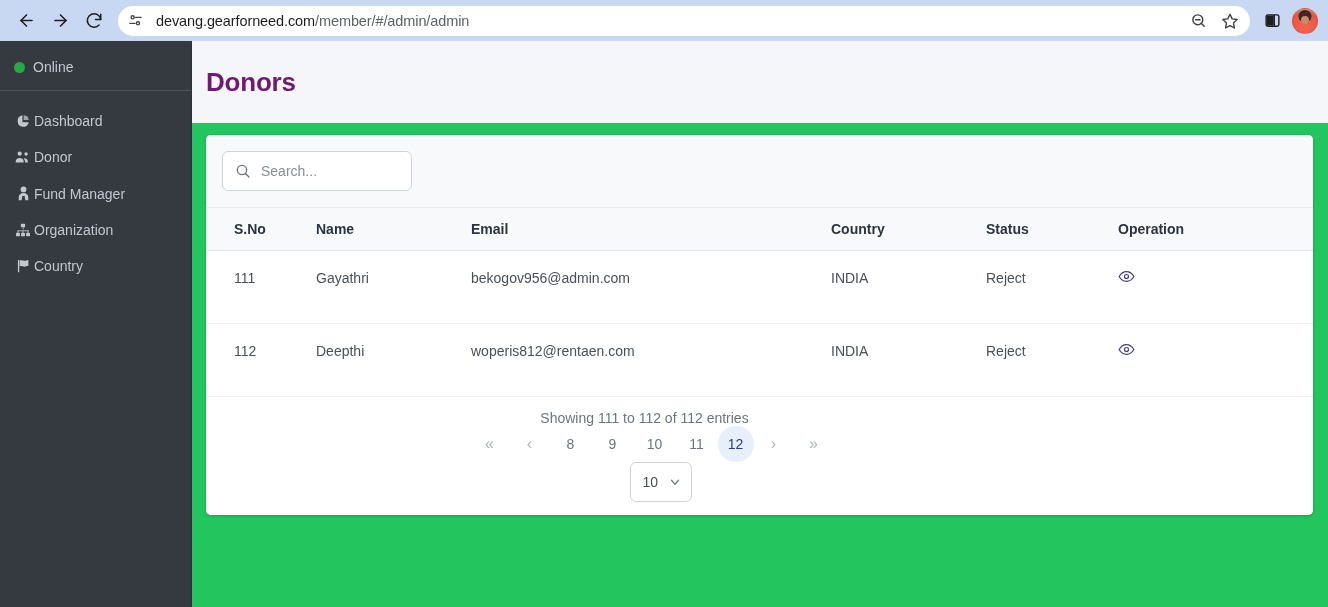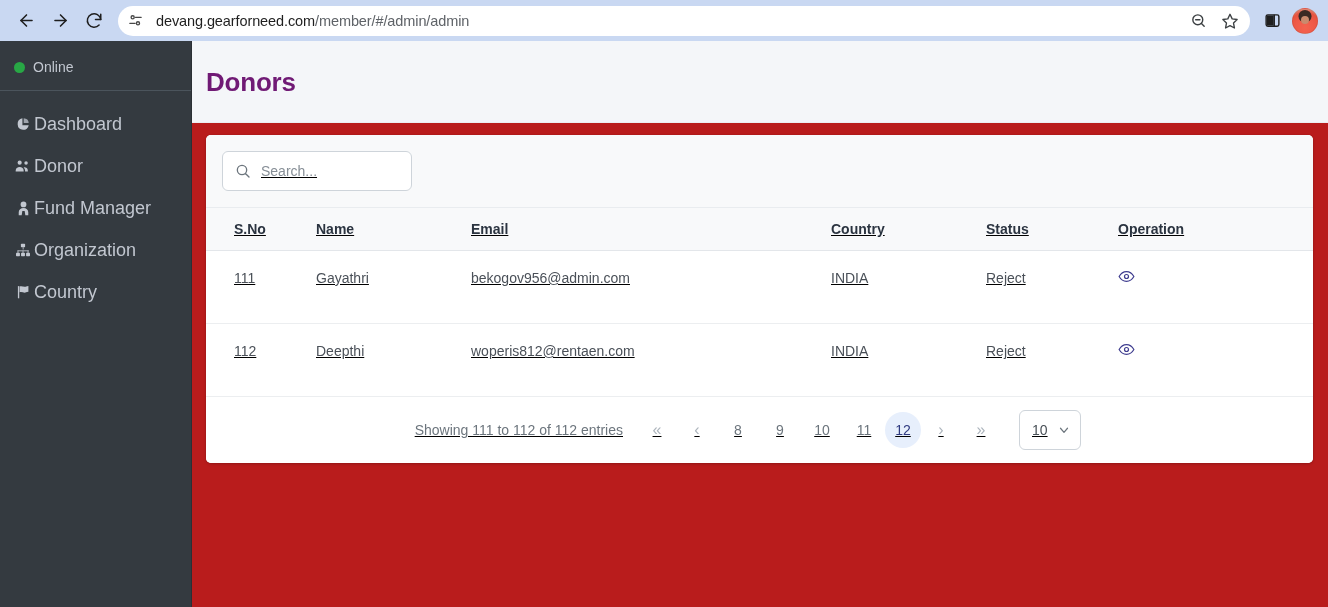--- a/index.html
+++ b/index.html
@@ -133,21 +133,21 @@
     flex: 0 0 auto;
   }
   .status-label { font-size: 14px; color: #c2c7d0; }
 
   .nav { padding-top: 12px; }
   .nav-item {
     display: flex;
     align-items: center;
     padding: 8px 10px 8px 14px;
     color: #c2c7d0;
-    font-size: 18px;
+    font-size: 14px;
     gap: 2px;
     line-height: 1.45;
   }
   .nav-item .nav-icon {
     width: 18px; height: 18px;
     display: inline-flex;
     align-items: center; justify-content: center;
     flex: 0 0 auto;
     color: #c2c7d0;
   }
@@ -168,23 +168,22 @@
     border-bottom: 1px solid #eceef1;
   }
   .page-title {
     font-size: 26px;
     font-weight: 600;
     color: #701a75;
     letter-spacing: -0.2px;
   }
   .content-body {
     flex: 1 1 auto;
-    background: #b91c1c;
+    background: #22c55e;
     padding: 12px 15px 0 14px;
-    text-decoration: underline;
   }
   .card {
     background: #ffffff;
     border-radius: 5px;
     box-shadow: 0 0 1px rgba(0,0,0,0.125), 0 1px 3px rgba(0,0,0,0.2);
     overflow: hidden;
     margin-right: 0;
   }
 
   .card-toolbar {
@@ -247,20 +246,21 @@
   }
 
   
   .pagination-bar {
     display: flex;
     align-items: center;
     justify-content: flex-end;
     gap: 0;
     padding: 13px 232px 13px 16px;
     background: #ffffff;
+    flex-direction: column;
   }
   .showing-text {
     font-size: 14px;
     color: #6c757d;
     margin-right: 14px;
     white-space: nowrap;
   }
   .pager { display: flex; align-items: center; gap: 0; }
   .pg {
     min-width: 42px;

